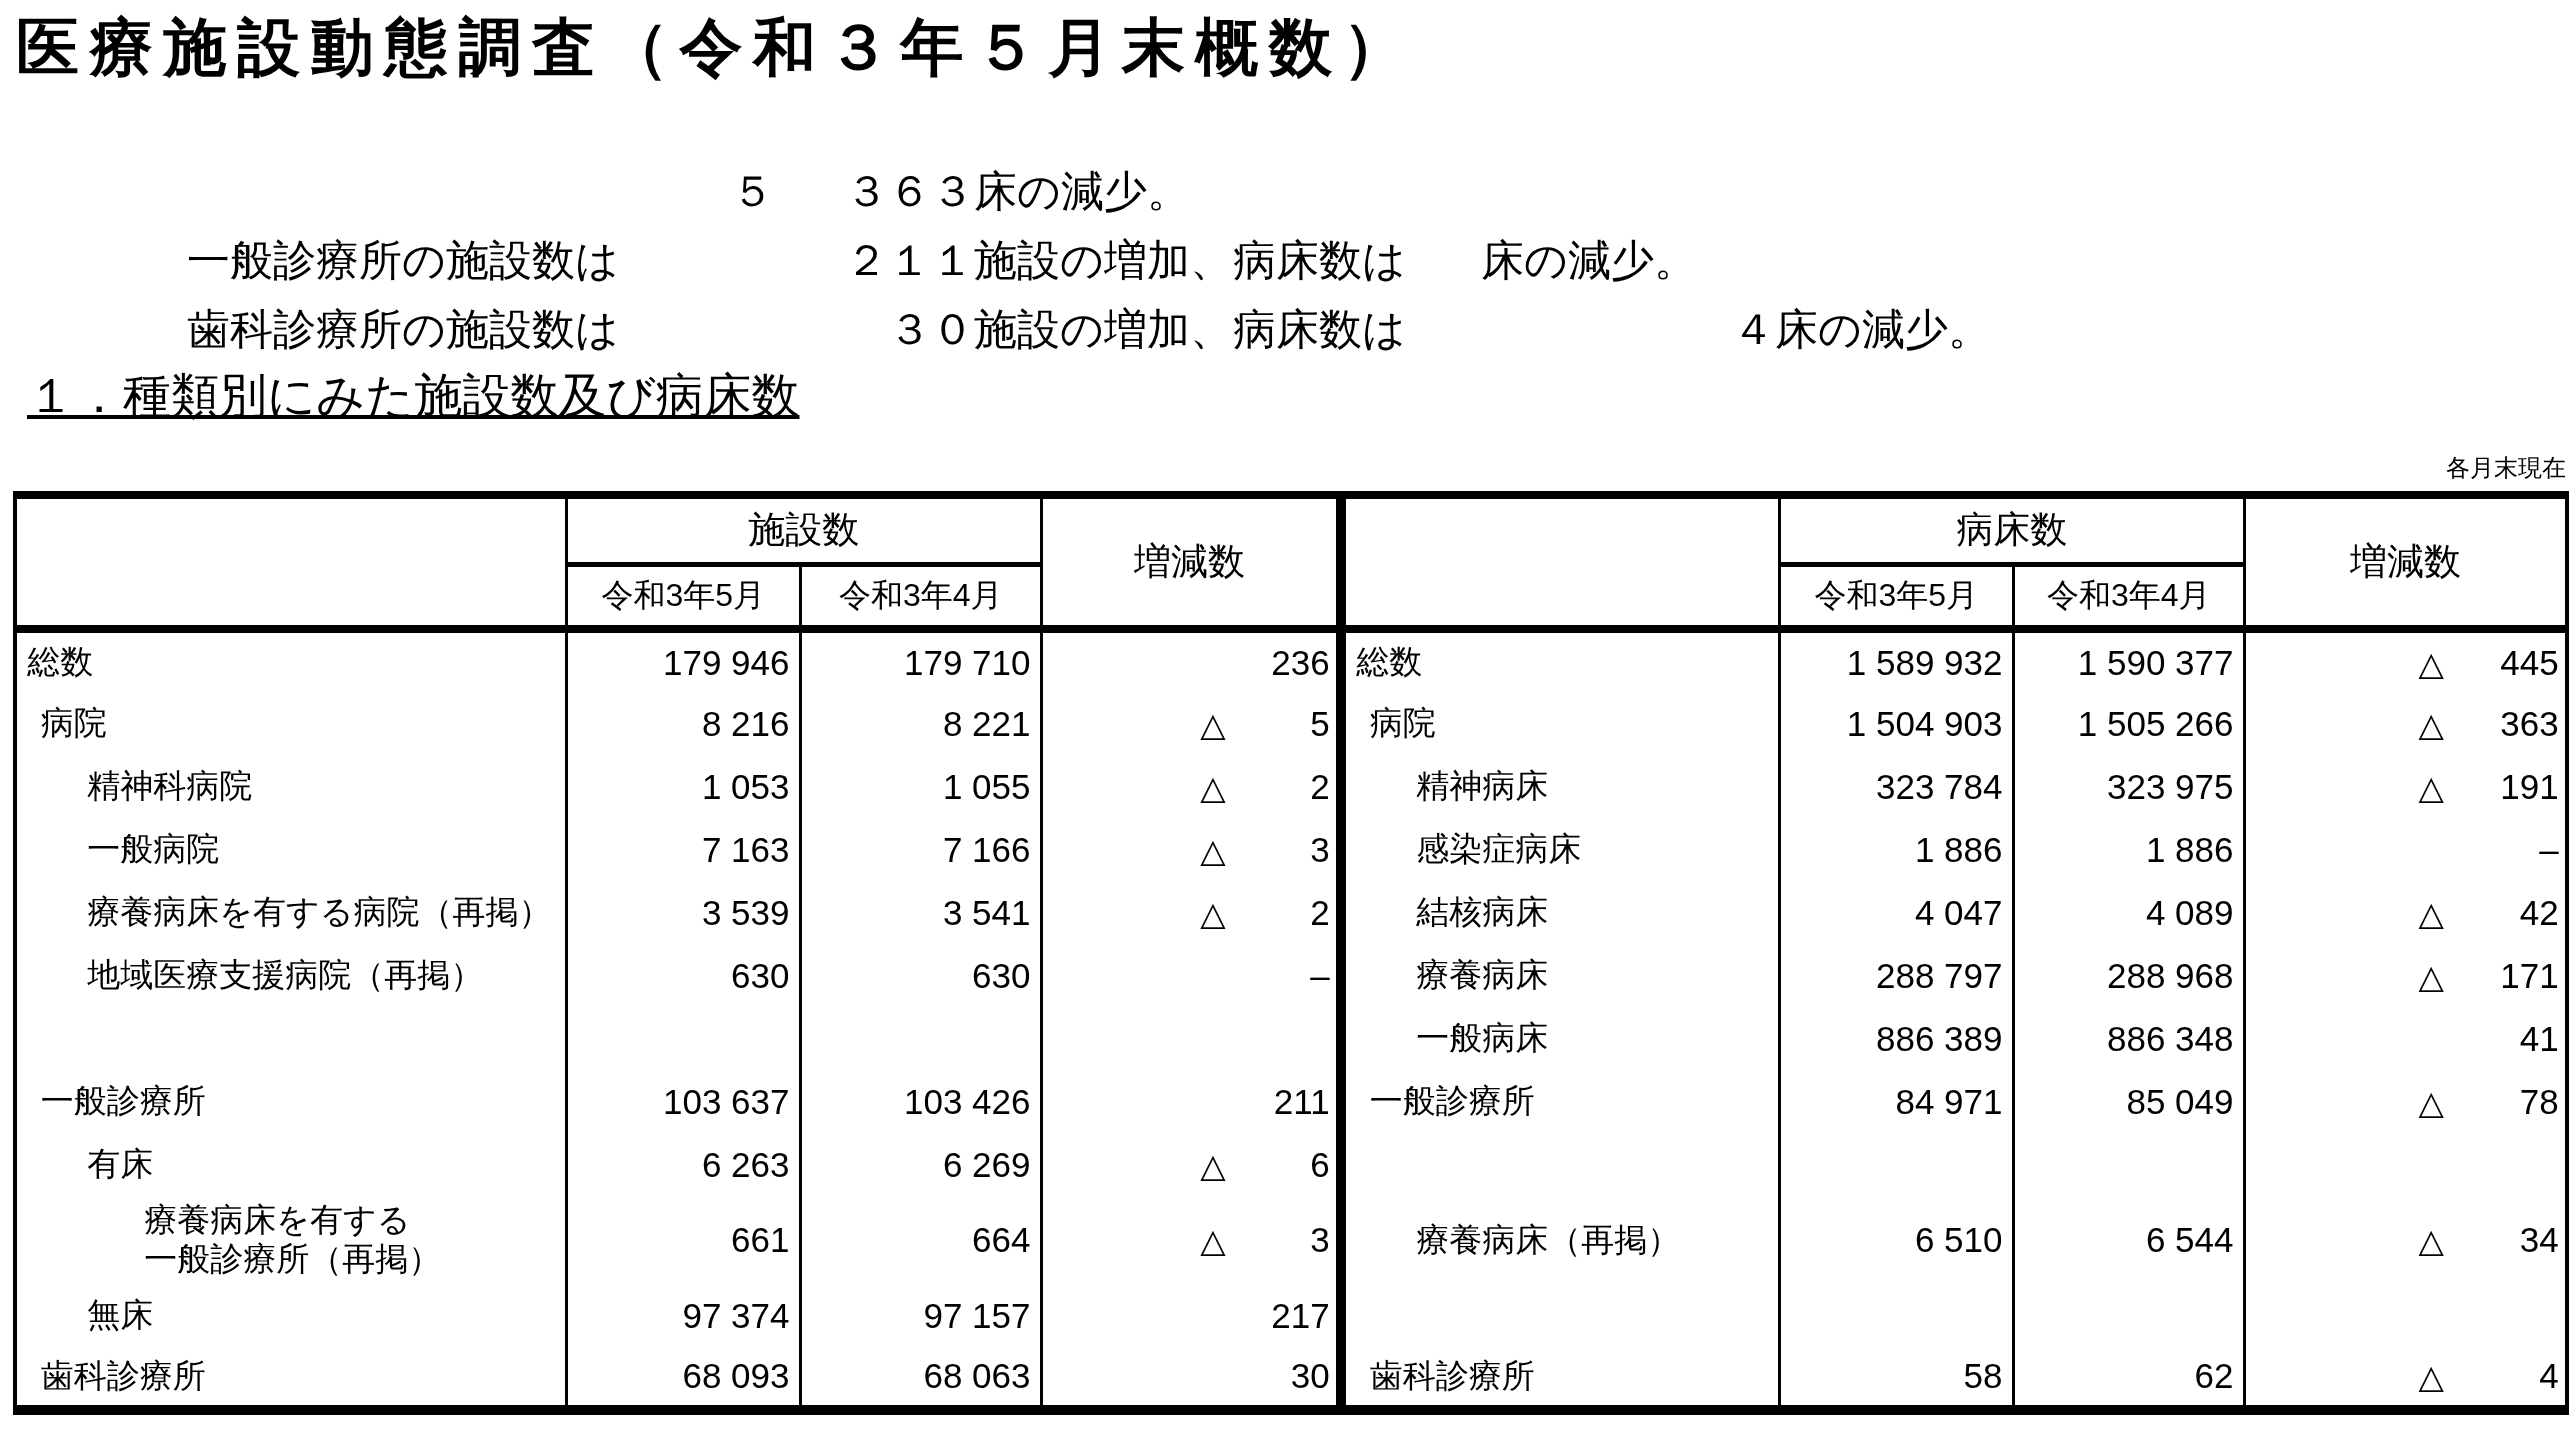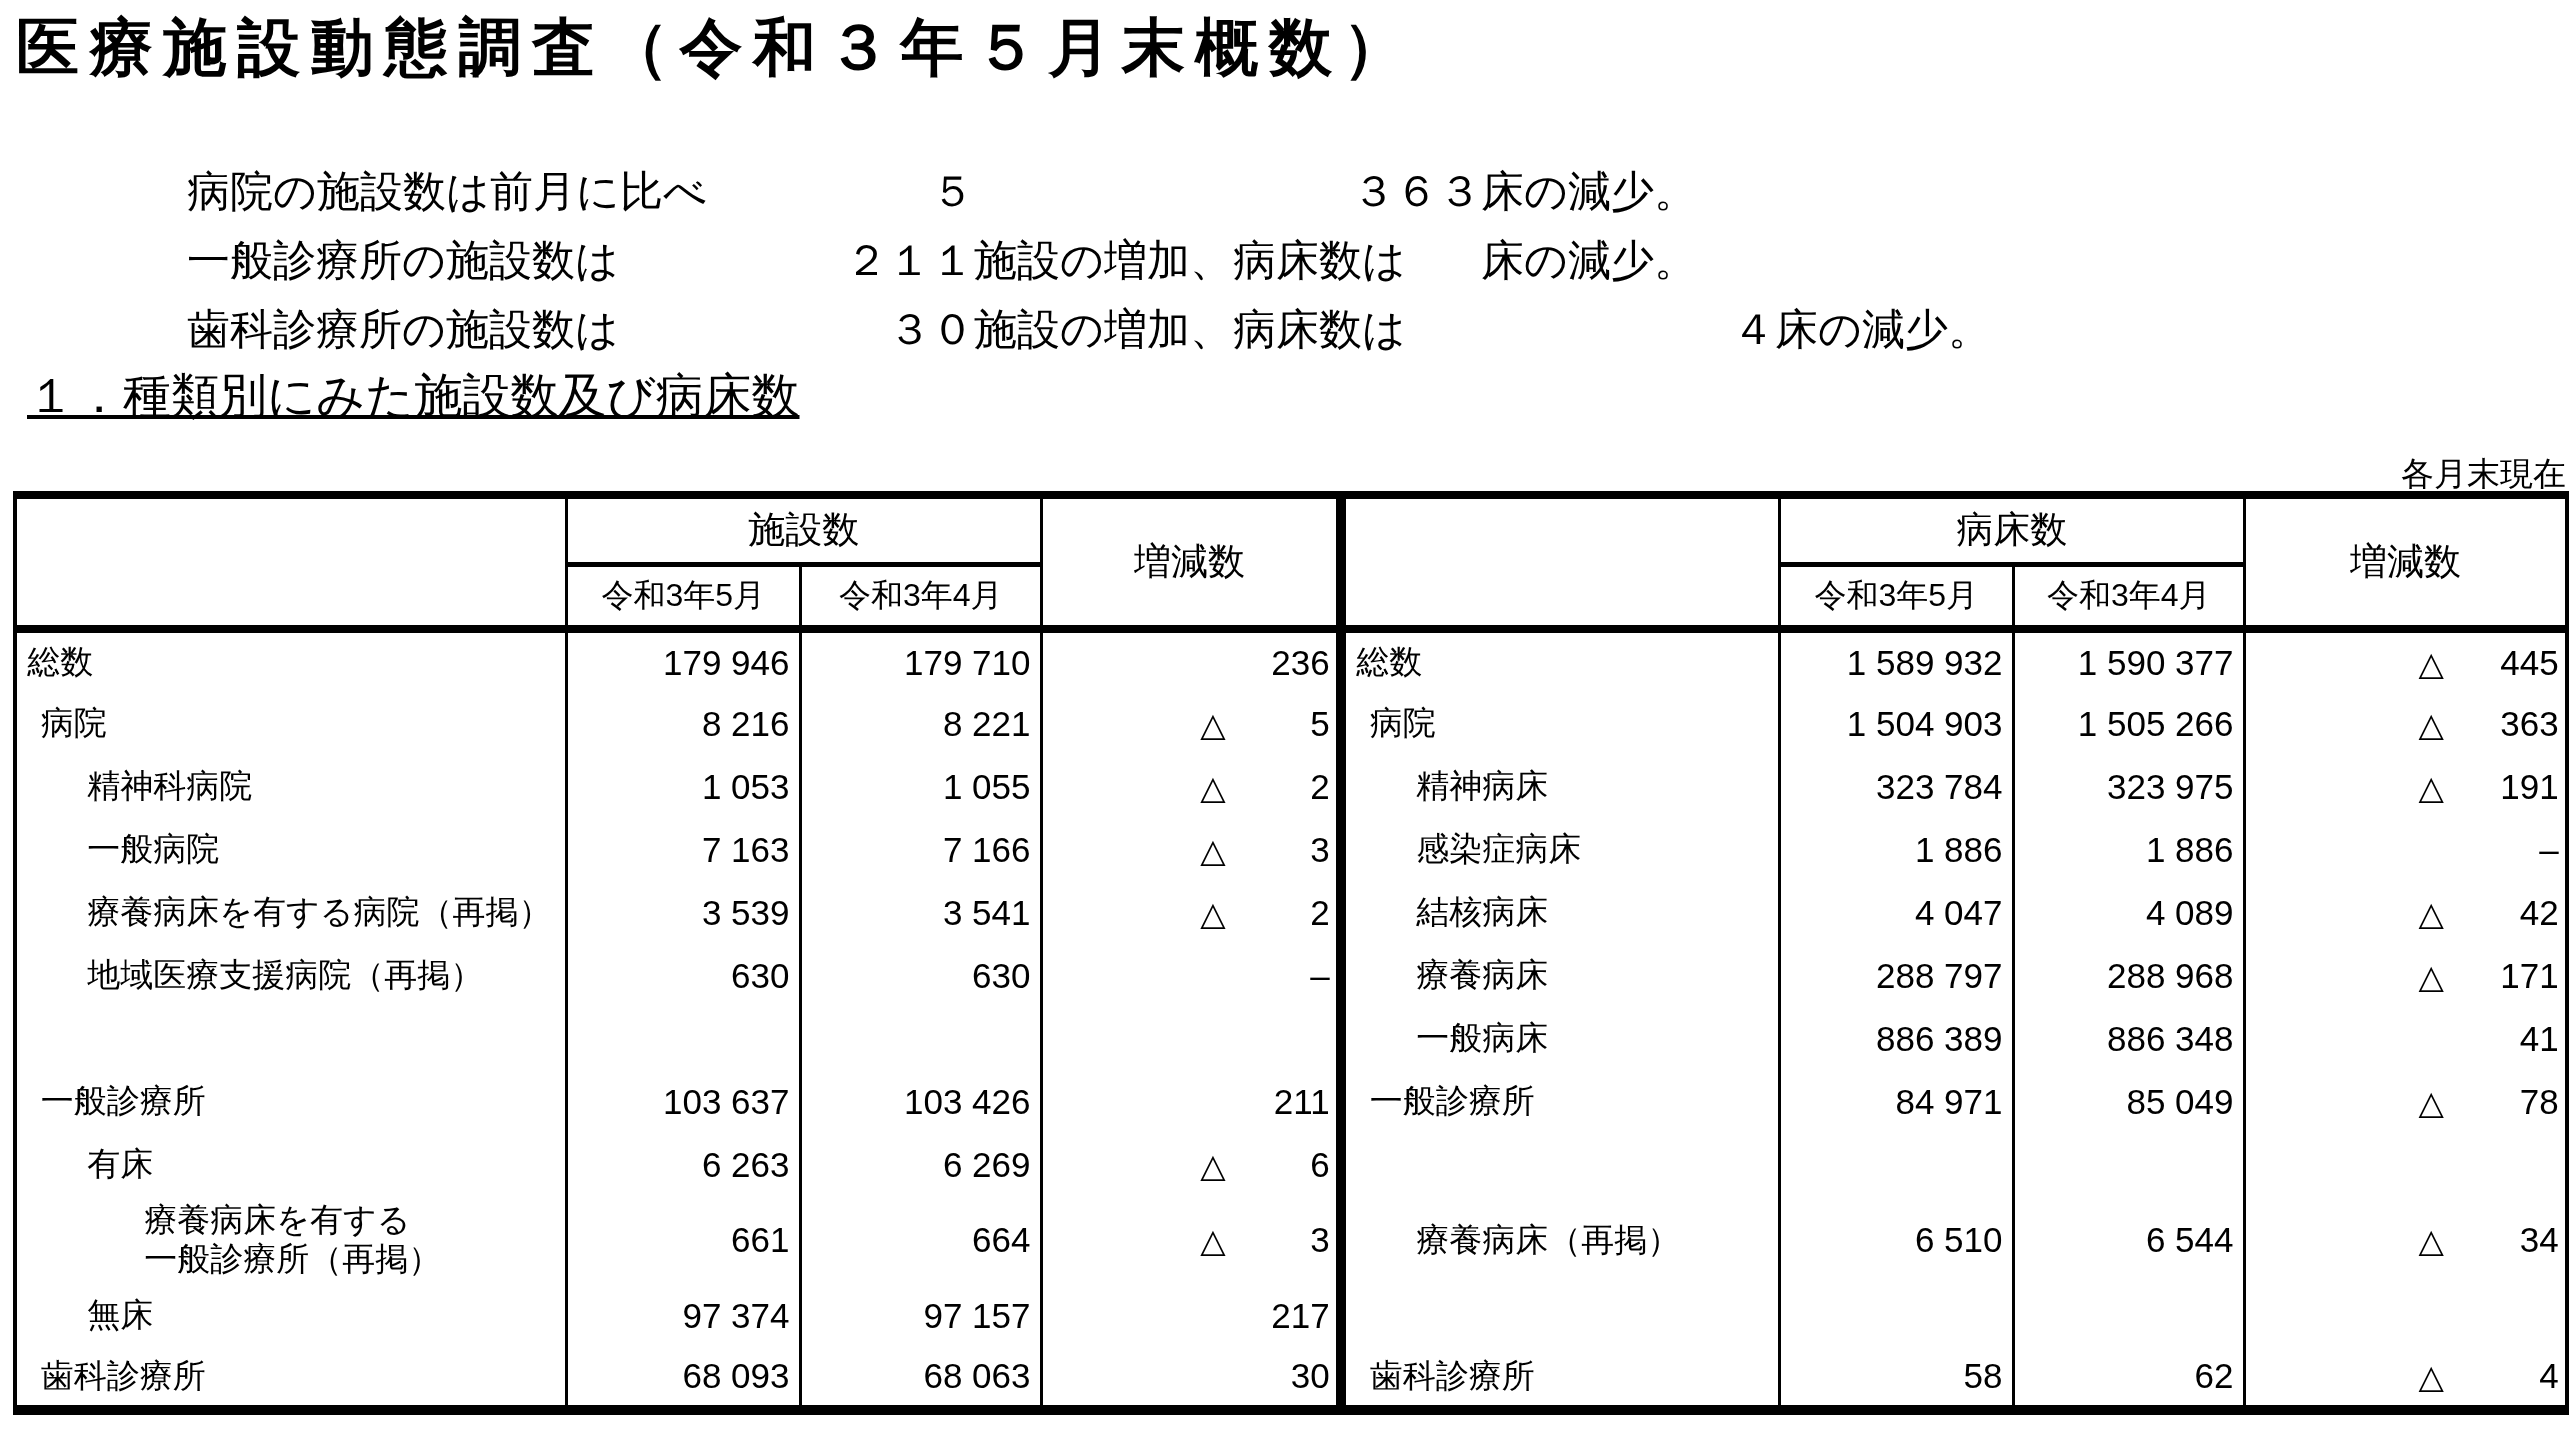--- a/index.html
+++ b/index.html
@@ -21,21 +21,21 @@
     font-size:43px;
   }
   .s-line{display:grid;grid-template-columns:587px 200px 507px 294px 220px;height:69px;align-items:center;white-space:nowrap}
   .s-num{text-align:right}
   
   .heading{
     position:absolute;top:364px;left:27px;
     font-family:"Liberation Serif","DejaVu Serif",serif;
     font-size:48px;font-weight:400;white-space:nowrap;text-decoration:underline;
   }
-  .note{position:absolute;top:452px;right:10px;font-size:33px;white-space:nowrap}
+  .note{position:absolute;top:452px;right:10px;font-size:24px;white-space:nowrap}
   
   table{
     position:absolute;left:13.3px;top:491px;width:2551px;
     border-collapse:collapse;table-layout:fixed;
     border-left:4px solid #000;border-right:4px solid #000;
     border-top:8px solid #000;border-bottom:10.7px solid #000;
   }
   th,td{padding:0;vertical-align:middle;font-weight:400;overflow:visible}
   thead tr:nth-child(1){height:69px}
   thead tr:nth-child(2){height:65px}
@@ -56,21 +56,20 @@
   .ind2{padding-left:70px}
   .ind3{padding-left:127px}
 </style>
 </head>
 <body>
 
 <div class="title">医療施設動態調査（令和３年５月末概数）</div>
 
 <div class="summary">
   <div class="s-line">
-    <span>病院の施設数は前月に比べ</span>
     <span class="s-num">５</span>
     <span class="s-num">３６３</span>
     <span>床の減少。</span>
   </div>
   <div class="s-line">
     <span>一般診療所の施設数は</span>
     <span class="s-num">２１１</span>
     <span>施設の増加、病床数は</span>
     <span>床の減少。</span>
   </div>

